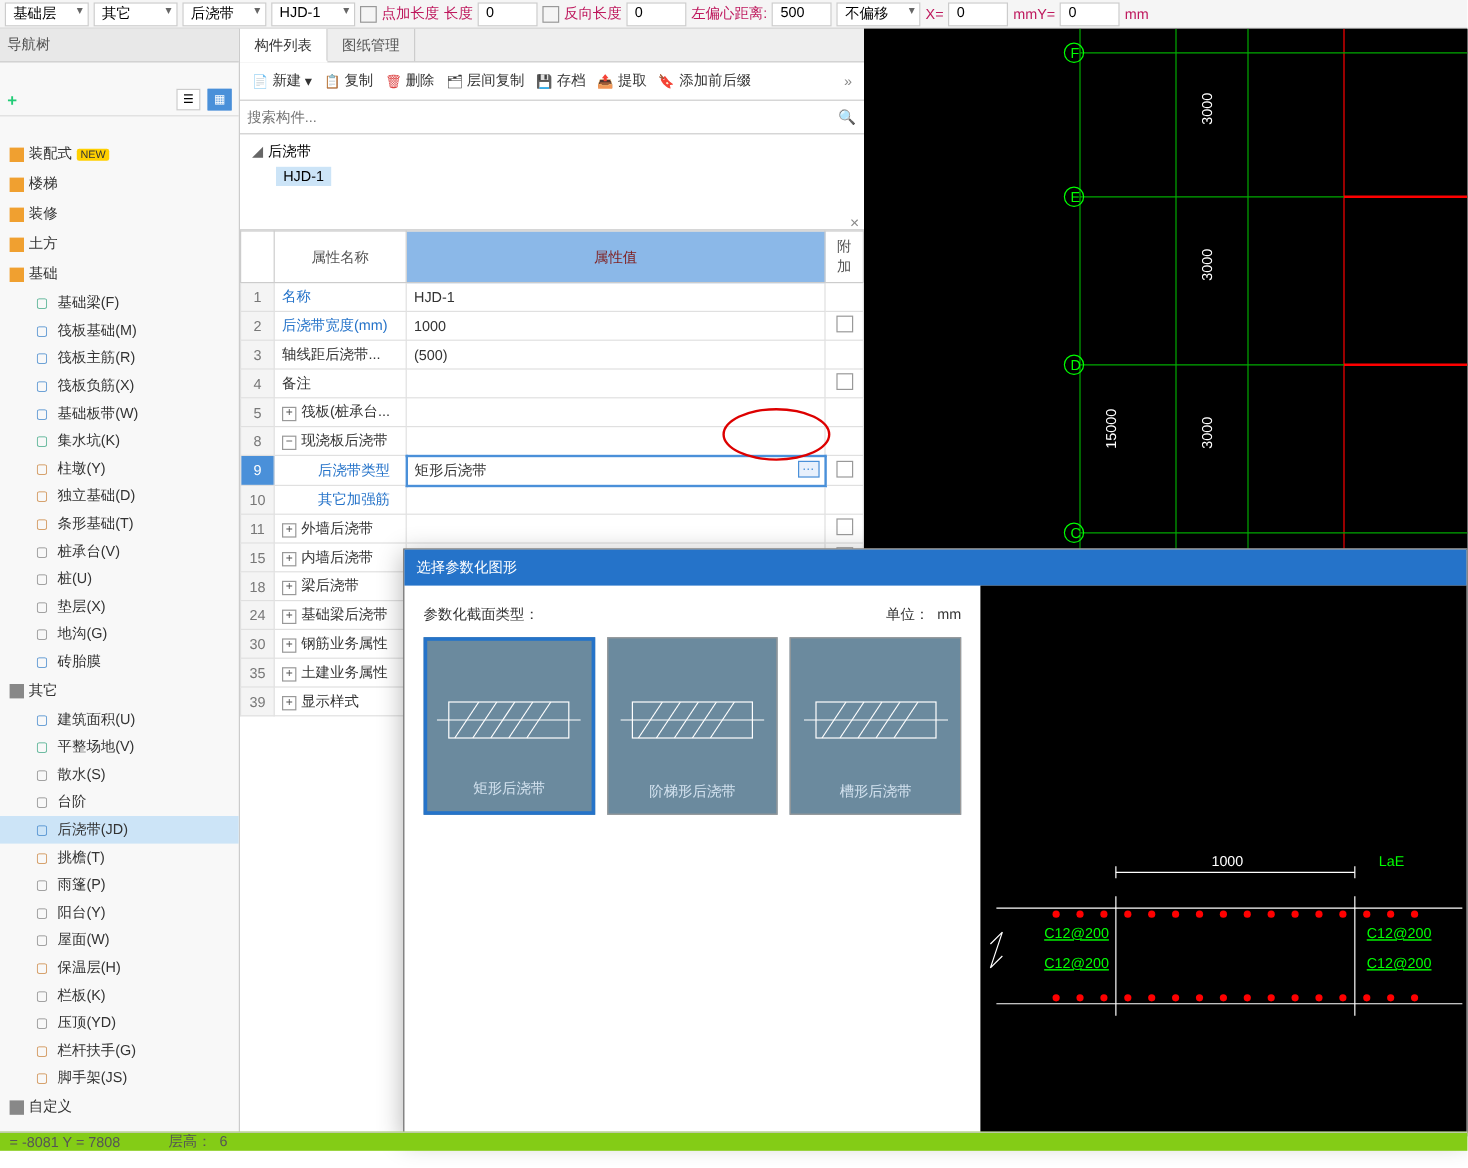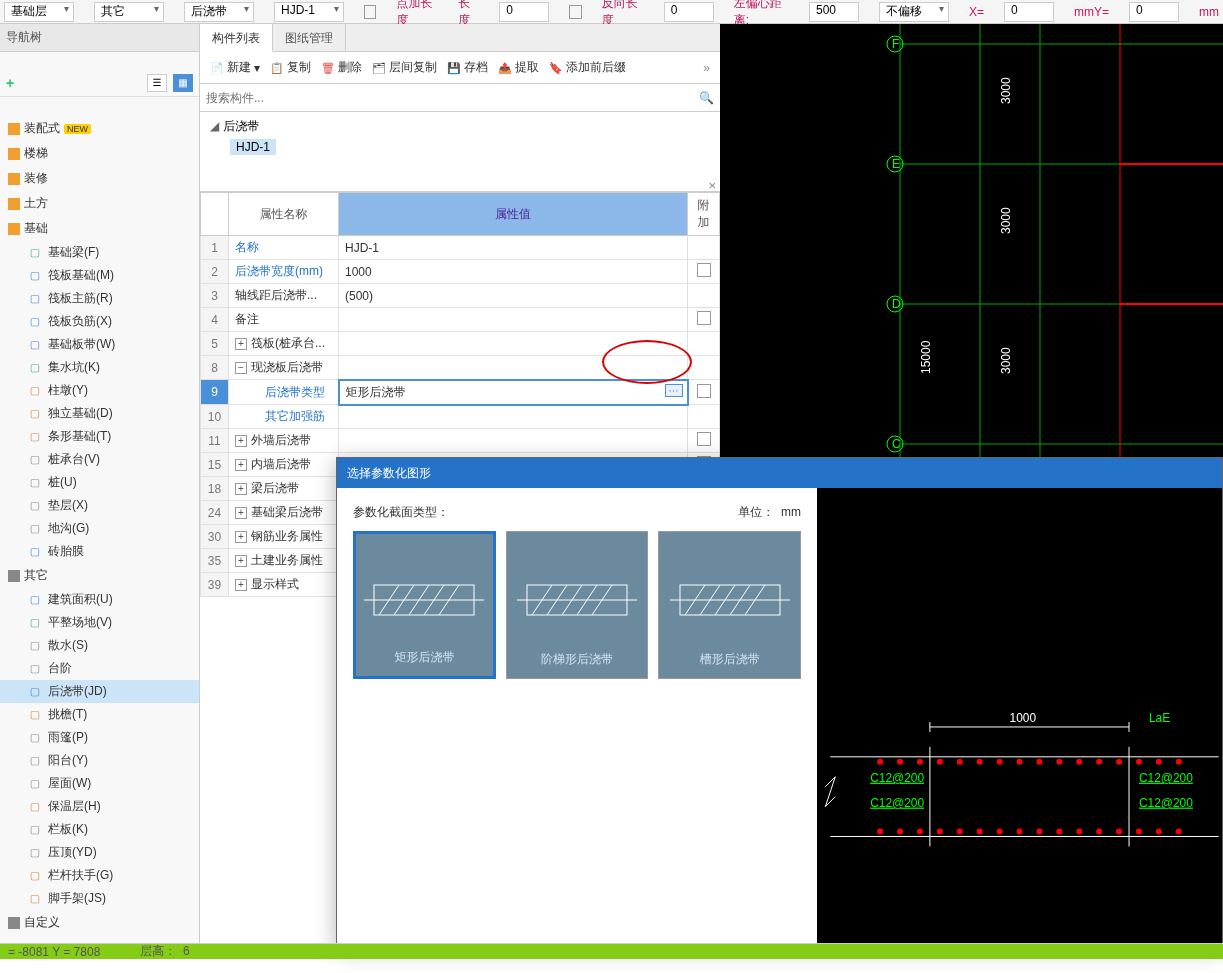--- a/index.html
+++ b/index.html
@@ -1,19 +1,19 @@
 <!DOCTYPE html>
 <html><head>
 <meta charset="utf-8">
 <style>
 * { margin: 0; padding: 0; box-sizing: border-box; font-family: "Microsoft YaHei", sans-serif; font-size: 12px; }
 body { background: #fff; width: 1223px; height: 973px; overflow: hidden; position: relative; }
 
 
-.top-toolbar { height: 24px; background: #f5f5f5; border-bottom: 1px solid #ccc; display: flex; align-items: center; padding: 0 4px; gap: 20px; }
+.top-toolbar { height: 24px; background: #f5f5f5; border-bottom: 1px solid #ccc; display: flex; align-items: center; padding: 0 4px; gap: 4px; }
 .top-toolbar .dropdown { background: #fff; border: 1px solid #ccc; height: 20px; padding: 0 18px 0 6px; position: relative; min-width: 70px; }
 .top-toolbar .dropdown::after { content: "▾"; position: absolute; right: 4px; font-size: 10px; color: #666; }
 .top-toolbar .cb { width: 14px; height: 14px; border: 1px solid #999; display: inline-block; }
 .top-toolbar .lbl { color: #be185d; }
 .top-toolbar .val { background: #fff; border: 1px solid #ccc; height: 20px; padding: 0 6px; min-width: 50px; }
 
 
 .main { display: flex; height: 920px; }
 .left-panel { width: 200px; background: #f8f8f8; border-right: 1px solid #ccc; display: flex; flex-direction: column; gap: 17px; }
 .mid-panel { width: 520px; display: flex; flex-direction: column; }
@@ -59,21 +59,21 @@
 .comp-tree { height: 80px; padding: 6px 10px; border-bottom: 1px solid #ccc; }
 .comp-tree .caret { color: #666; margin-right: 4px; }
 .comp-tree .sel { background: #cce4f7; padding: 1px 6px; display: inline-block; margin-top: 4px; margin-left: 20px; }
 
 
 .prop-panel { position: relative; }
 .prop-panel .close-x { position: absolute; right: 4px; top: -14px; color: #888; font-size: 13px; cursor: pointer; }
 .prop-tabs { height: 28px; background: #eee; border-bottom: 1px solid #ccc; display: flex; }
 .prop-table { border-collapse: collapse; width: 100%; }
 .prop-table th { background: #fff; border: 1px solid #ccc; padding: 4px; font-weight: normal; color: #555; }
-.prop-table th.valh { background: #8bb8e8; color: #4c1d95; }
+.prop-table th.valh { background: #8bb8e8; color: #7f1d1d; }
 .prop-table td { border: 1px solid #e0e0e0; padding: 3px 6px; height: 22px; }
 .prop-table td.rn { width: 28px; text-align: center; background: #f4f4f4; color: #777; }
 .prop-table td.rn.sel { background: #4a90d9; color: #fff; }
 .prop-table td.pn { width: 110px; color: #333; }
 .prop-table td.pn.blue { color: #2573c9; }
 .prop-table td.pn .exp { display: inline-block; width: 12px; height: 12px; border: 1px solid #999; text-align: center; line-height: 10px; font-size: 10px; margin-right: 4px; color: #555; }
 .prop-table td.pn.indent { padding-left: 36px; }
 .prop-table td.pv { color: #333; position: relative; }
 .prop-table td.pv.selrow { border: 2px solid #4a90d9; }
 .prop-table td.pv .ellipsis { position: absolute; right: 4px; top: 3px; border: 1px solid #4a90d9; color: #4a90d9; padding: 0 3px; font-size: 10px; background: #e8f0fc; }

